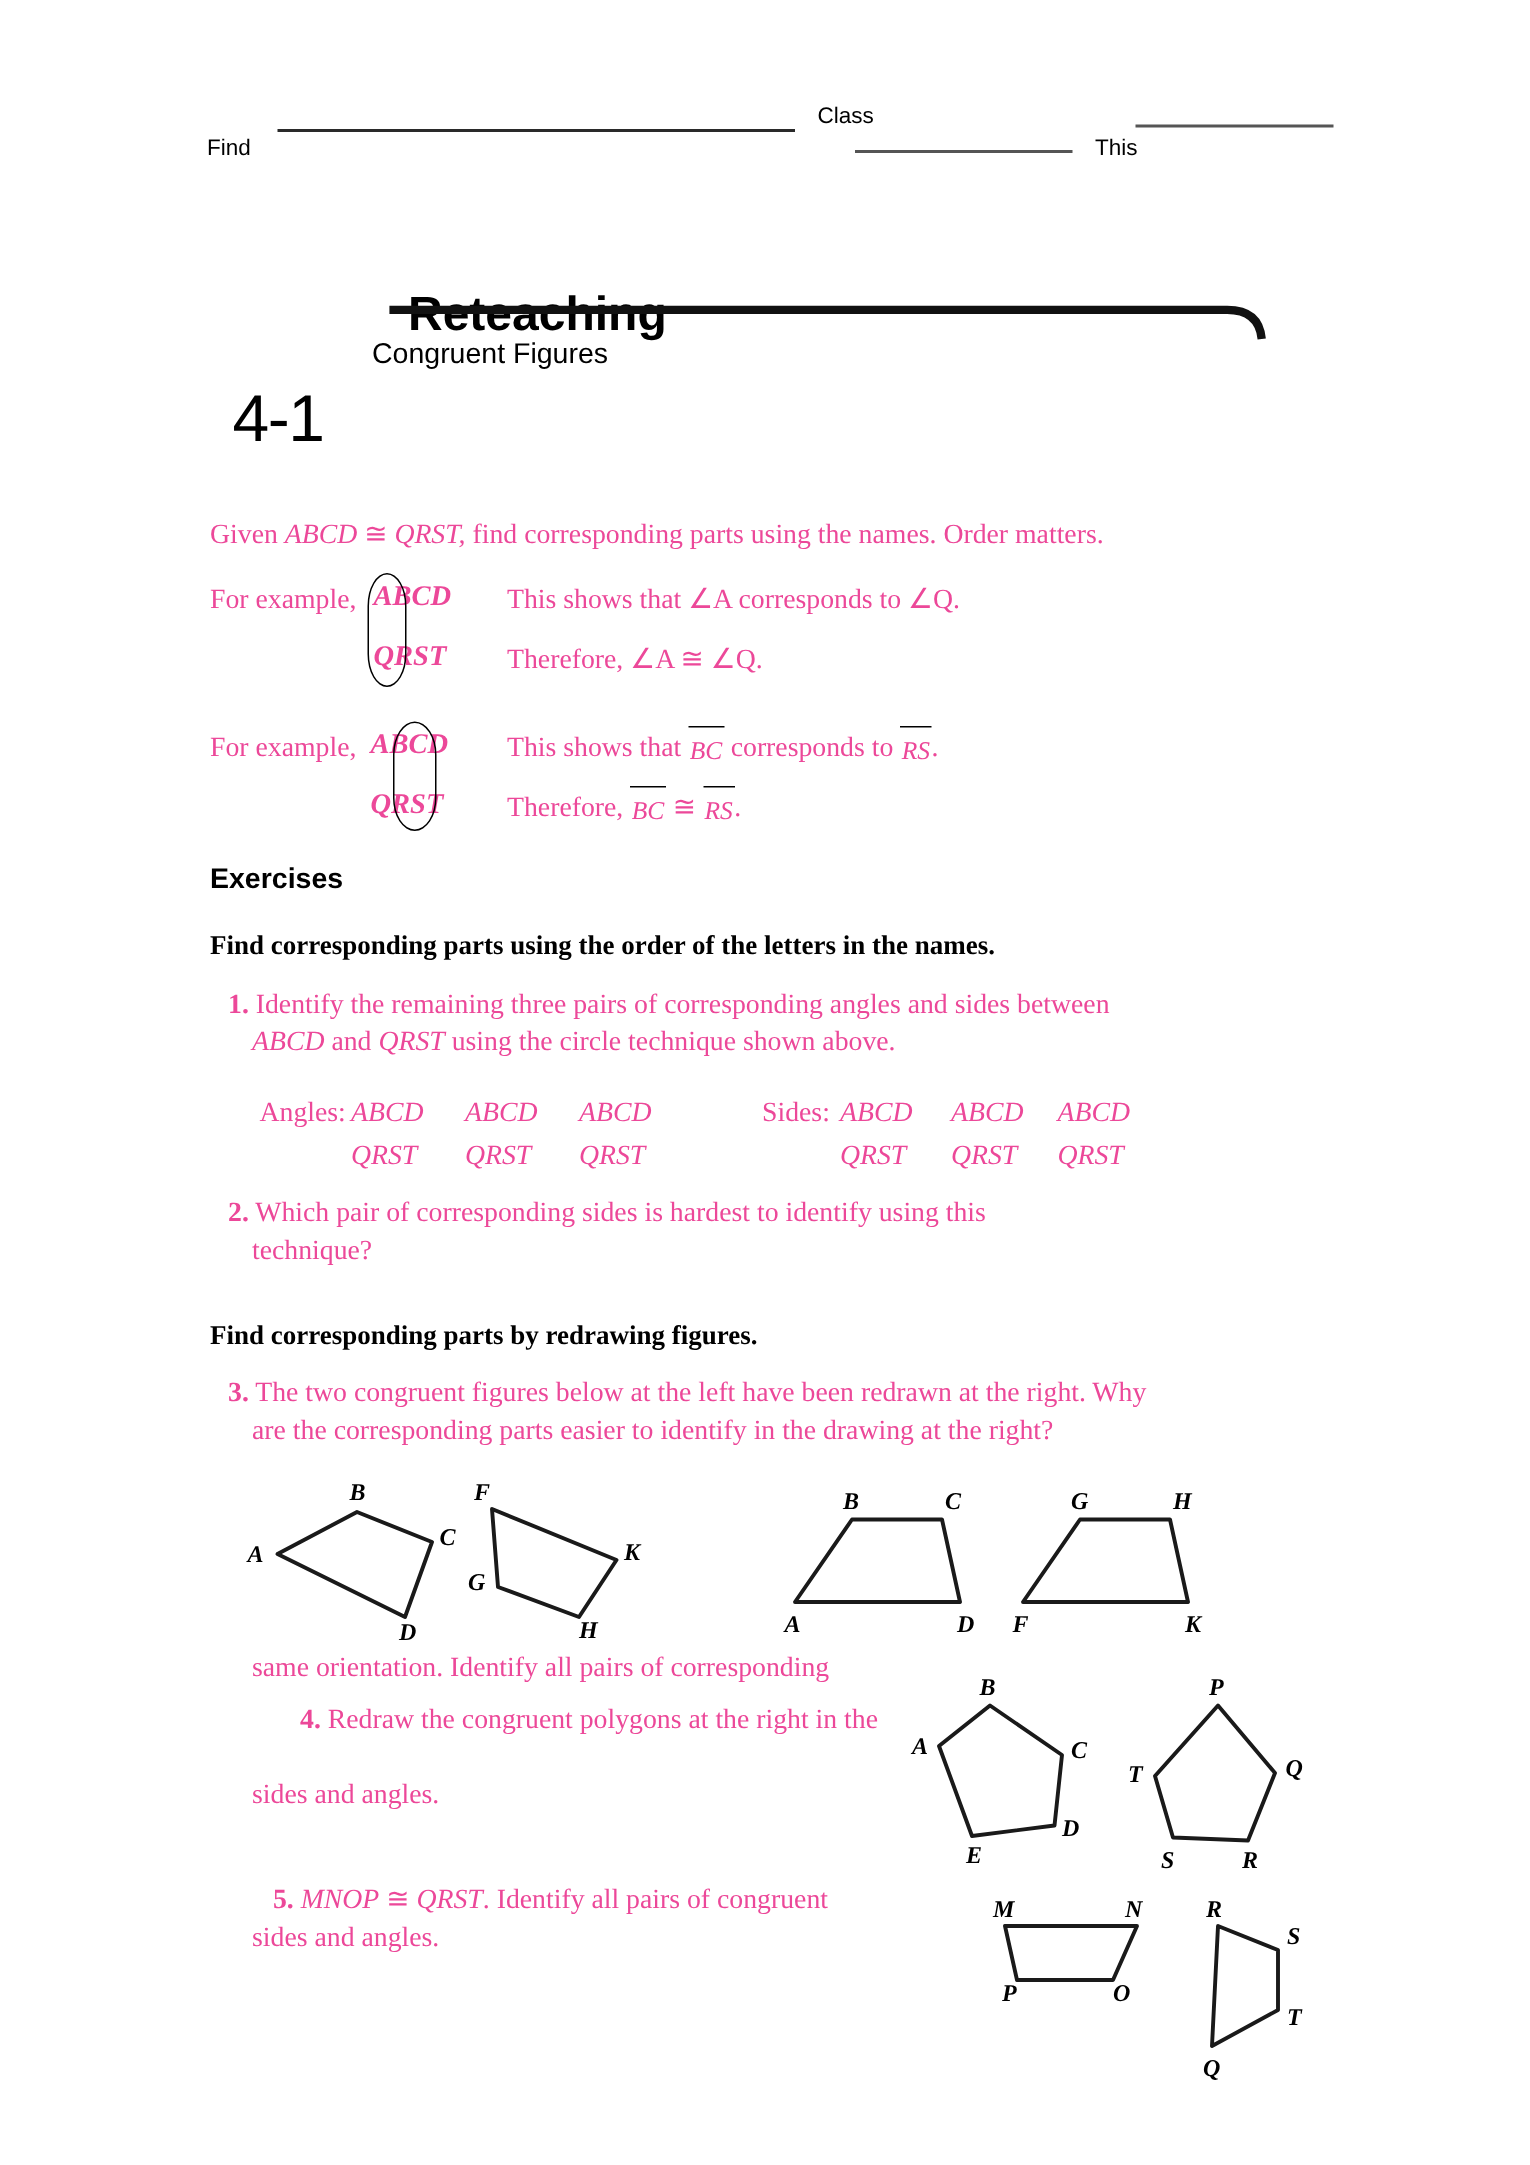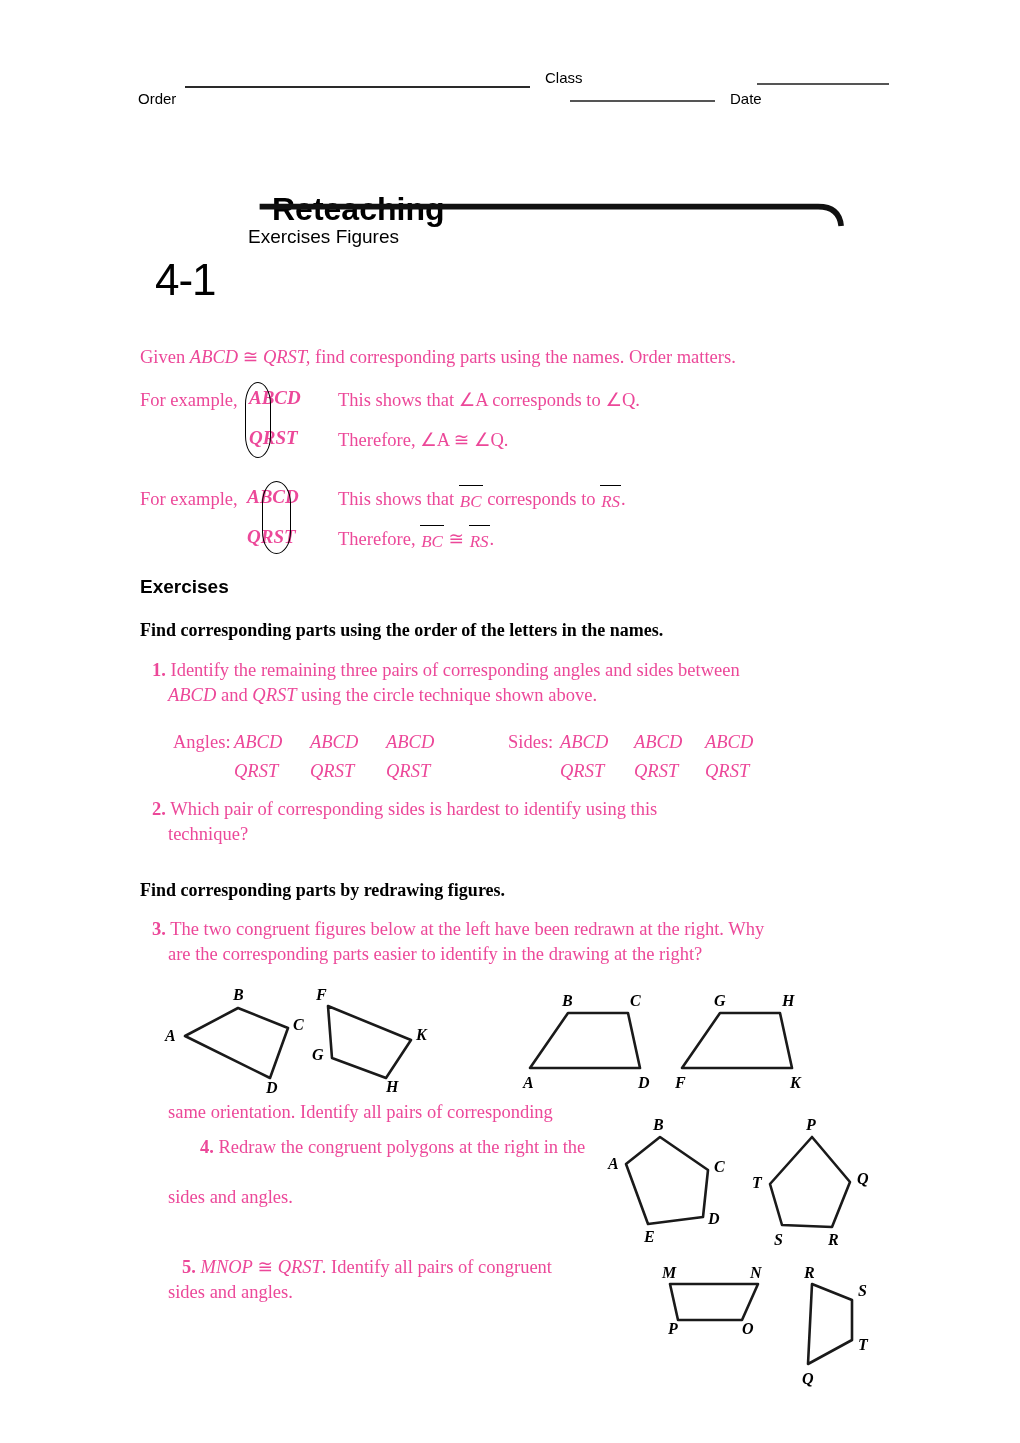--- a/index.html
+++ b/index.html
@@ -135,35 +135,35 @@
     font-weight: bold;
     font-size: 16px;
     fill: #000;
   }
 </style>
 </head>
 <body>
 
 <div class="header">
   <div class="hdr-line" style="left:185px; top:86px; width:345px;"></div>
-  <span class="hdr-label" style="left:138px; top:90px;">Order</span>
+  <span class="hdr-label" style="left:138px; top:90px;">Find</span>
 
   <span class="hdr-label" style="left:545px; top:69px;">Class</span>
   <div class="hdr-line gray" style="left:570px; top:100px; width:145px;"></div>
 
   <div class="hdr-line gray" style="left:757px; top:83px; width:132px;"></div>
-  <span class="hdr-label" style="left:730px; top:90px;">Date</span>
+  <span class="hdr-label" style="left:730px; top:90px;">This</span>
 </div>
 
 <div class="lesson-num">4-1</div>
 <div class="reteaching">Reteaching</div>
 <svg class="rule-wrap" width="640" height="26" viewBox="0 0 640 26" style="left:240px; top:202px;">
   <path d="M0,5 L605,5 Q628,5 630,26" stroke="#111111" stroke-width="6" fill="none" stroke-linecap="butt"></path>
 </svg>
-<div class="subtitle">Exercises Figures</div>
+<div class="subtitle">Congruent Figures</div>
 
 <div class="txt" style="left:140px; top:345px; width:790px;">
   <span>Given </span><span class="it">ABCD</span><span> ≅ </span><span class="it">QRST,</span><span> find corresponding parts using the names. Order matters.</span>
 </div>
 
 <div class="txt" style="left:140px; top:388px;">For example,</div>
 <div class="txt it bold" style="left:249px; top:385px; font-size:19px;">ABCD</div>
 <div class="txt it bold" style="left:249px; top:425px; font-size:19px;">QRST</div>
 <div class="oval" style="left:245px; top:382px; width:24px; height:74px;"></div>
 

